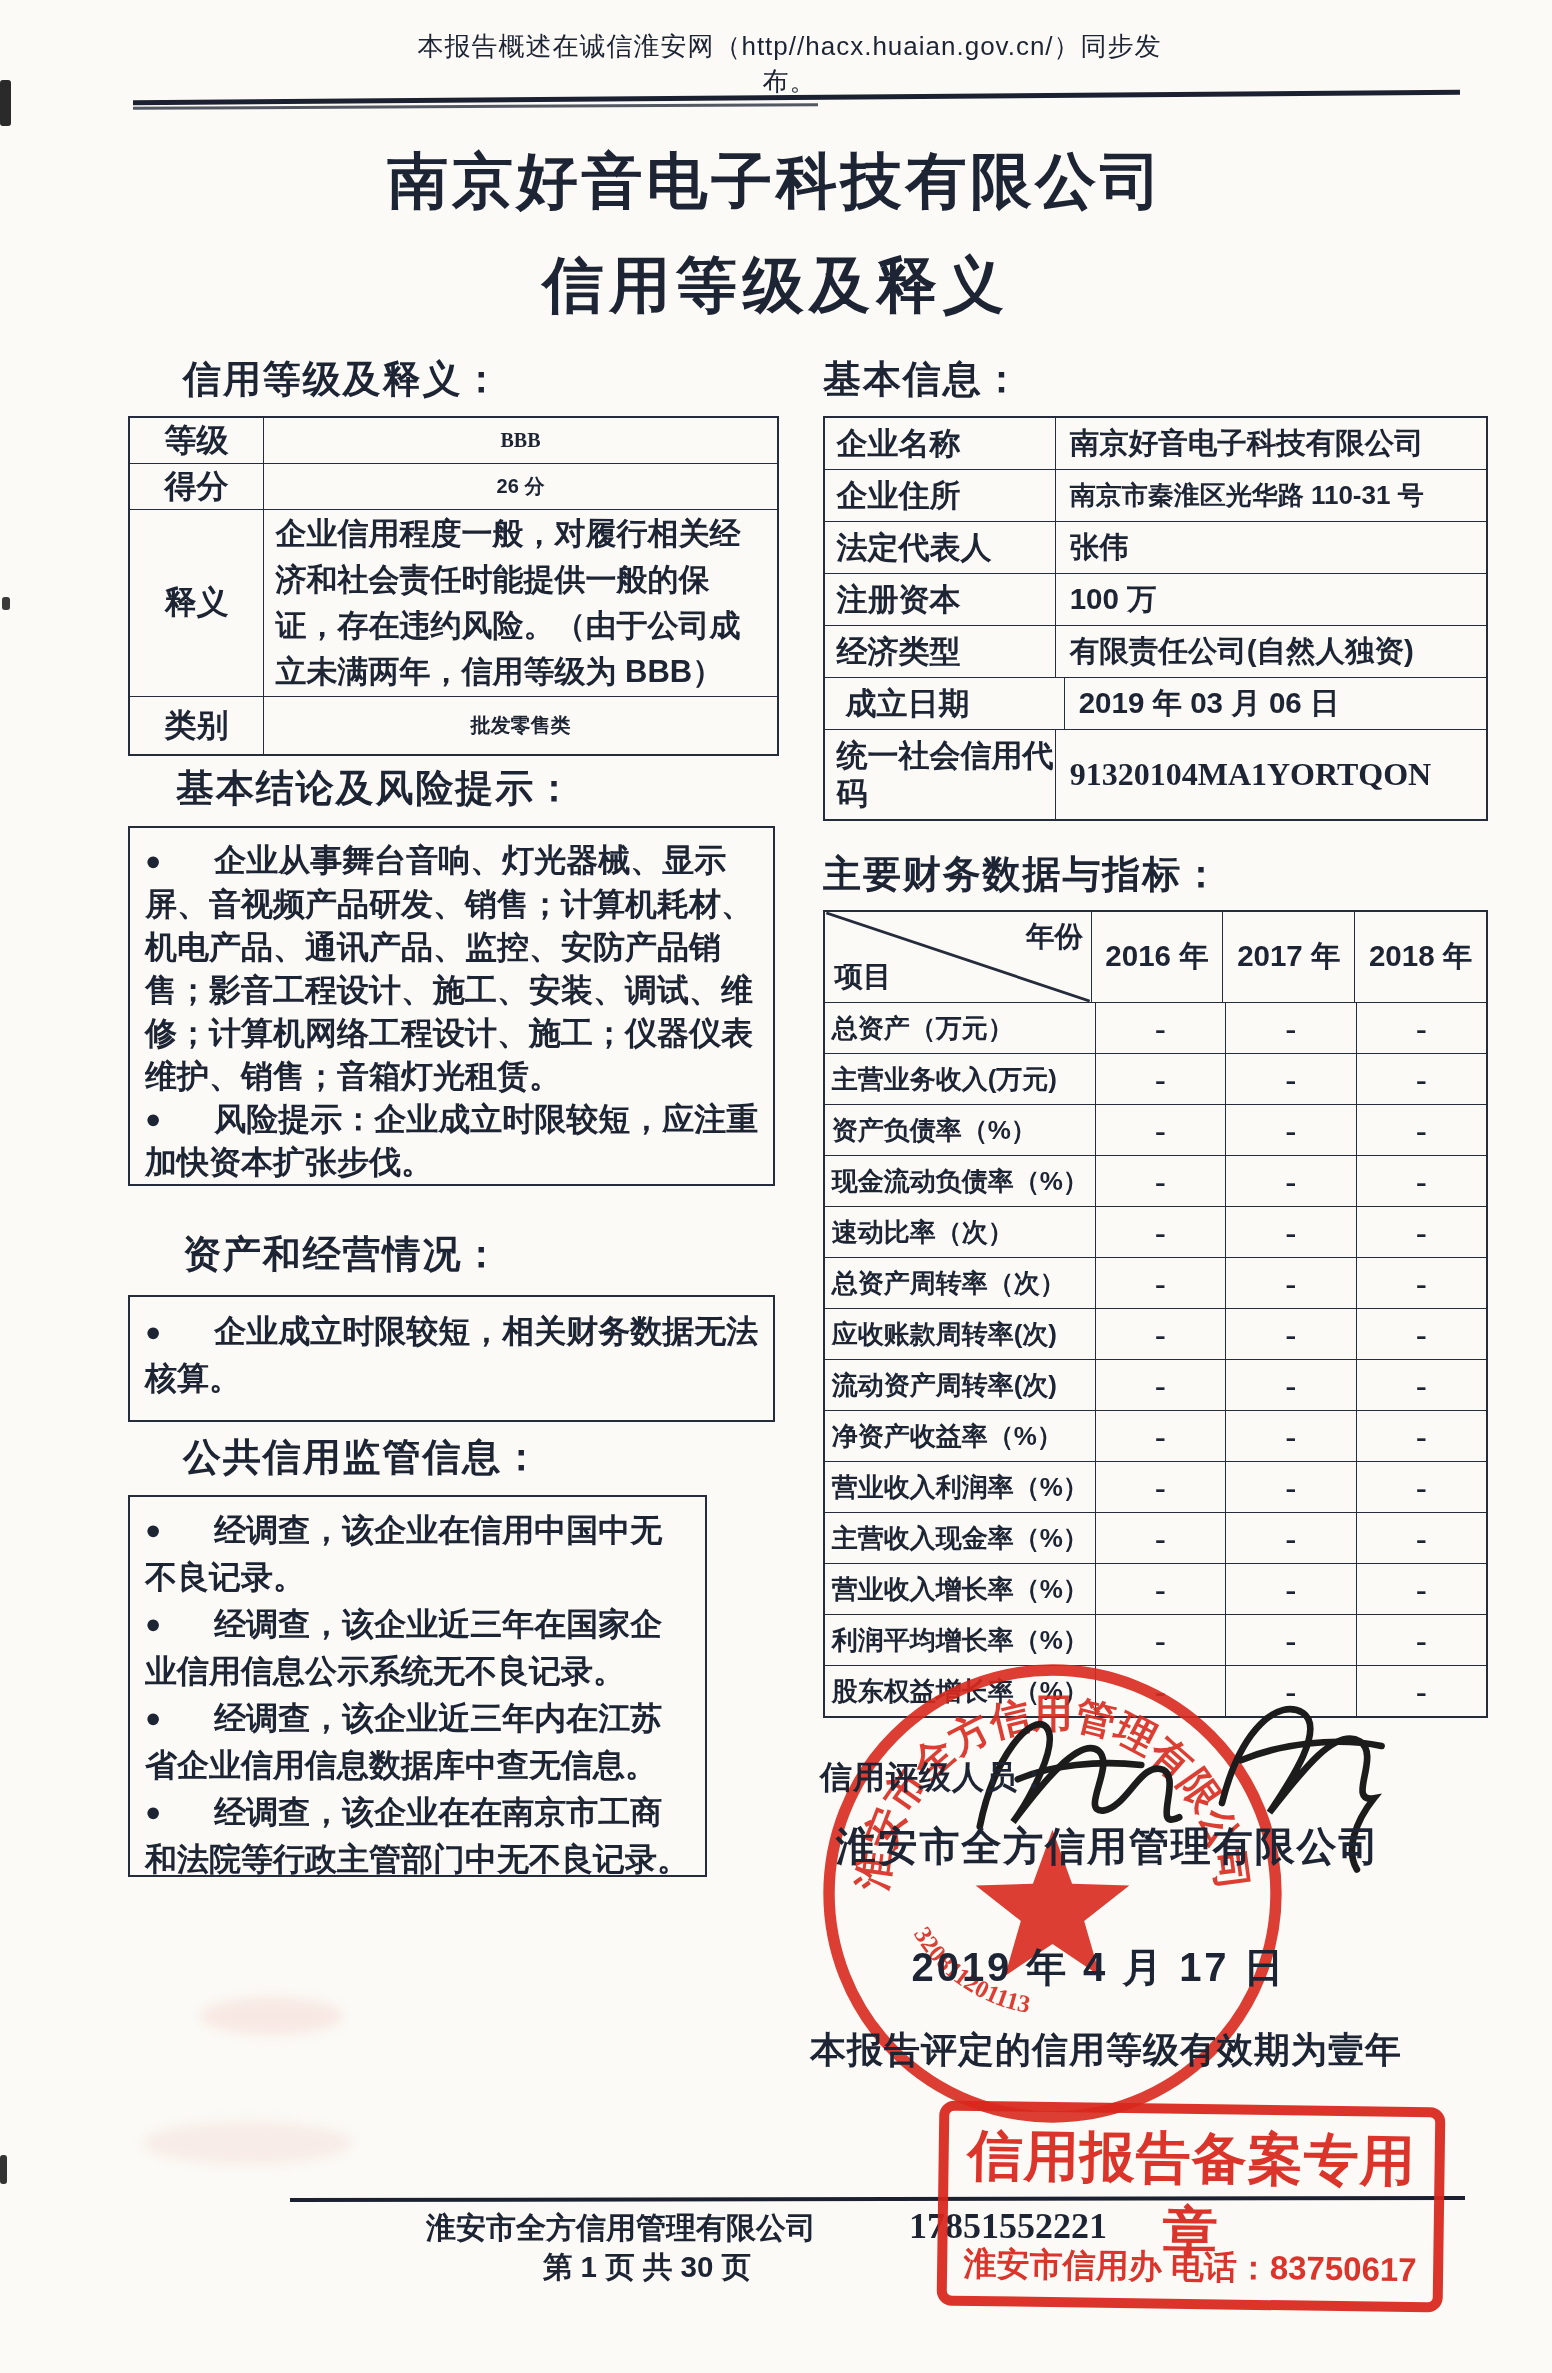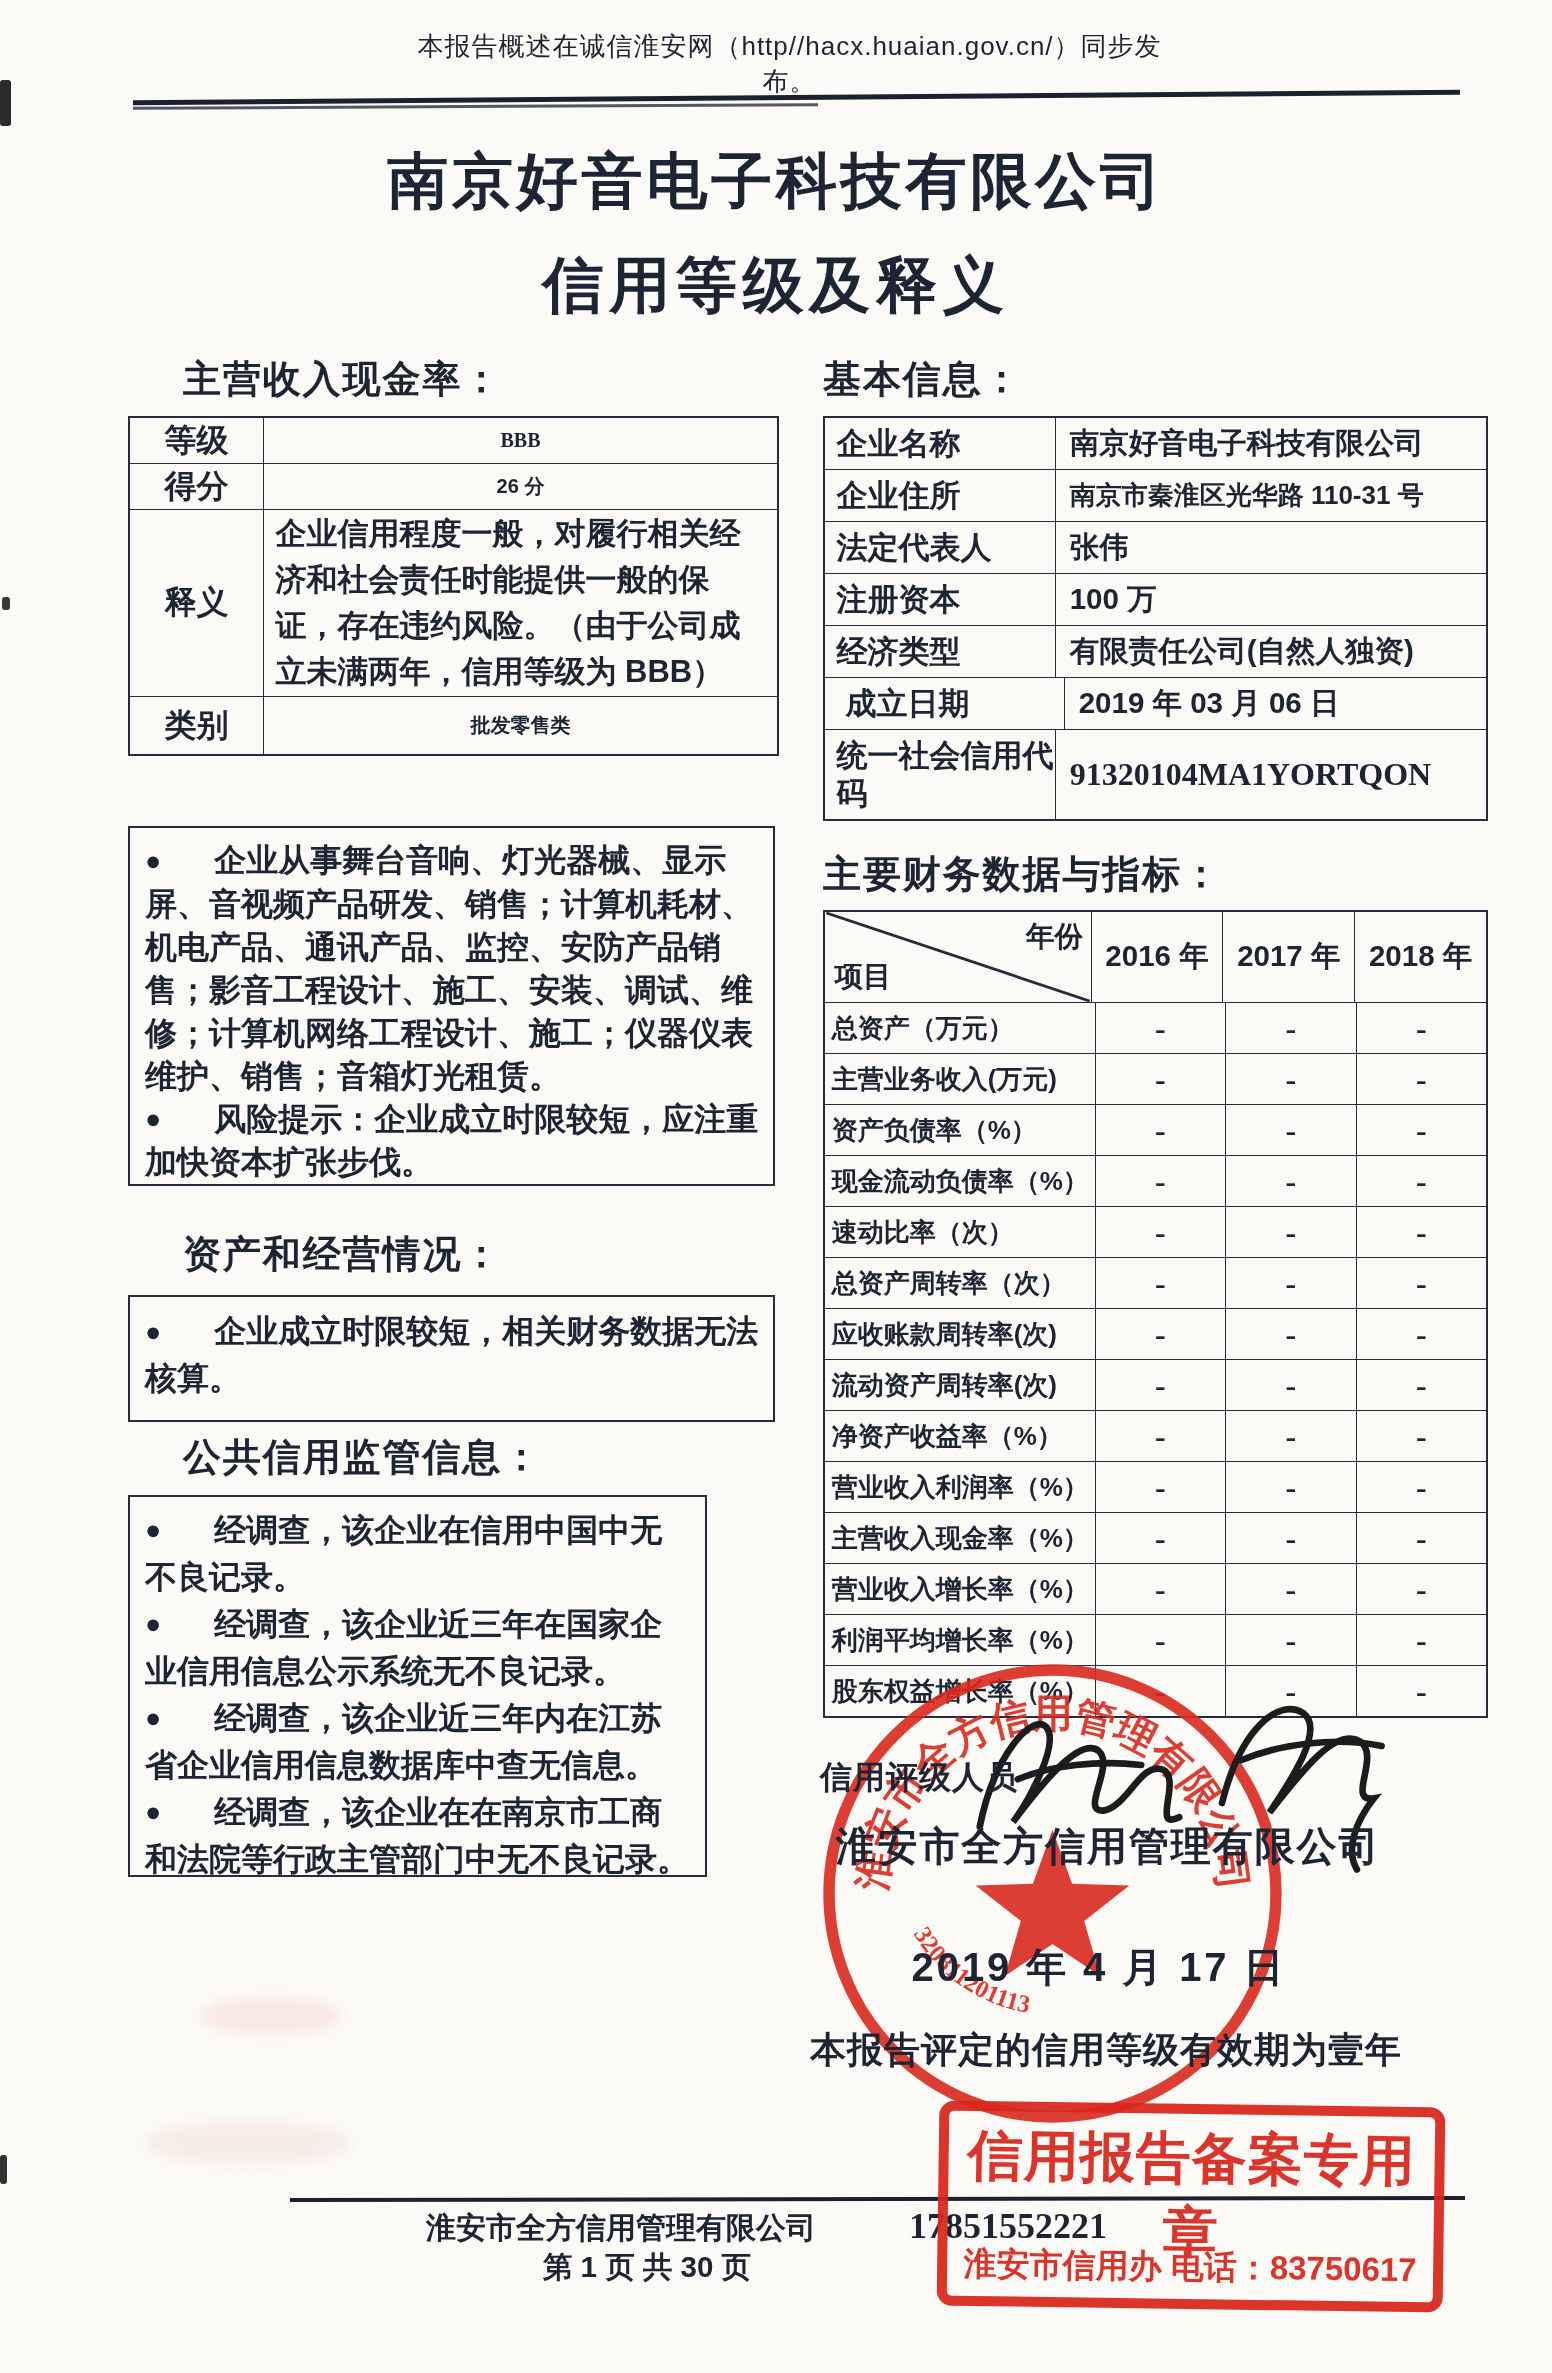--- a/index.html
+++ b/index.html
@@ -96,41 +96,42 @@
   <div class="abs smudge" style="left:200px;top:1997px;width:143px;height:38px;background:#f3c9c2;opacity:.35;"></div>
   <div class="abs smudge" style="left:143px;top:2121px;width:209px;height:44px;background:#f0cdc6;opacity:.3;"></div>
 
   <div class="abs notice">本报告概述在诚信淮安网（http//hacx.huaian.gov.cn/）同步发布。</div>
   <div class="abs hrule" style="left:133px;top:95px;width:1327px;transform:rotate(-0.45deg);"></div>
   <div class="abs hrule2" style="left:133px;top:105px;width:685px;transform:rotate(-0.3deg);"></div>
 
   <div class="abs title1">南京好音电子科技有限公司</div>
   <div class="abs title2">信用等级及释义</div>
 
-  <div class="abs h2" style="left:183px;top:354px;">主营收入现金率：</div>
+  <div class="abs h2" style="left:183px;top:354px;">信用等级及释义：</div>
 
   <div class="abs box" style="left:128px;top:416px;width:647px;">
     <div class="rt-row" style="height:45px;">
       <div class="rt-label">等级</div>
       <div class="rt-value serif">BBB</div>
     </div>
     <div class="rt-row" style="height:45px;">
       <div class="rt-label">得分</div>
       <div class="rt-value">26 分</div>
     </div>
     <div class="rt-row" style="height:186px;">
       <div class="rt-label">释义</div>
       <div class="rt-value left">企业信用程度一般，对履行相关经济和社会责任时能提供一般的保证，存在违约风险。（由于公司成立未满两年，信用等级为 BBB）</div>
     </div>
     <div class="rt-row" style="height:57px;">
       <div class="rt-label">类别</div>
       <div class="rt-value">批发零售类</div>
     </div>
   </div>
 
+  <div class="abs h2" style="left:176px;top:763px;">基本结论及风险提示：</div>
 
   <div class="abs box bullets" style="left:128px;top:826px;width:647px;height:360px;box-sizing:border-box;line-height:43px;">
     <div class="bullet"><span class="dot">●</span><span>企业从事舞台音响、灯光器械、显示屏、音视频产品研发、销售；计算机耗材、机电产品、通讯产品、监控、安防产品销售；影音工程设计、施工、安装、调试、维修；计算机网络工程设计、施工；仪器仪表维护、销售；音箱灯光租赁。</span></div>
     <div class="bullet"><span class="dot">●</span><span>风险提示：企业成立时限较短，应注重加快资本扩张步伐。</span></div>
   </div>
 
   <div class="abs h2" style="left:183px;top:1229px;">资产和经营情况：</div>
 
   <div class="abs box bullets" style="left:128px;top:1295px;width:647px;height:127px;box-sizing:border-box;line-height:46px;">
     <div class="bullet"><span class="dot">●</span><span>企业成立时限较短，相关财务数据无法核算。</span></div>

